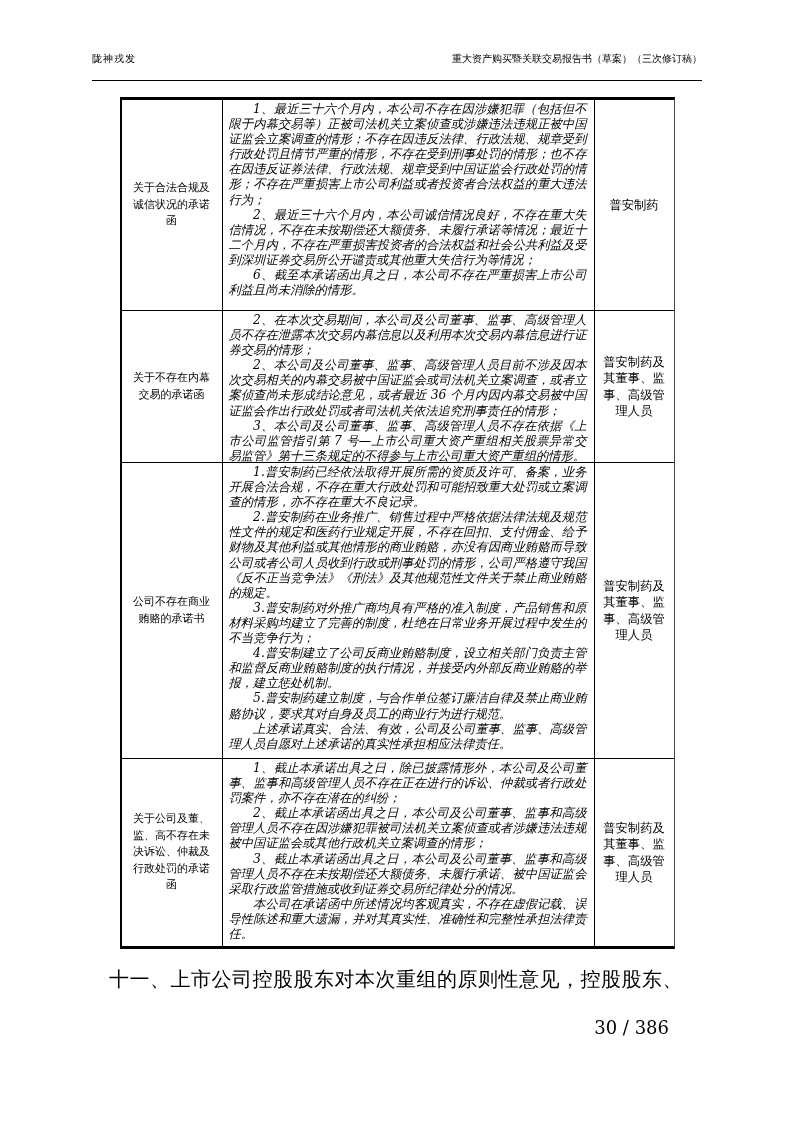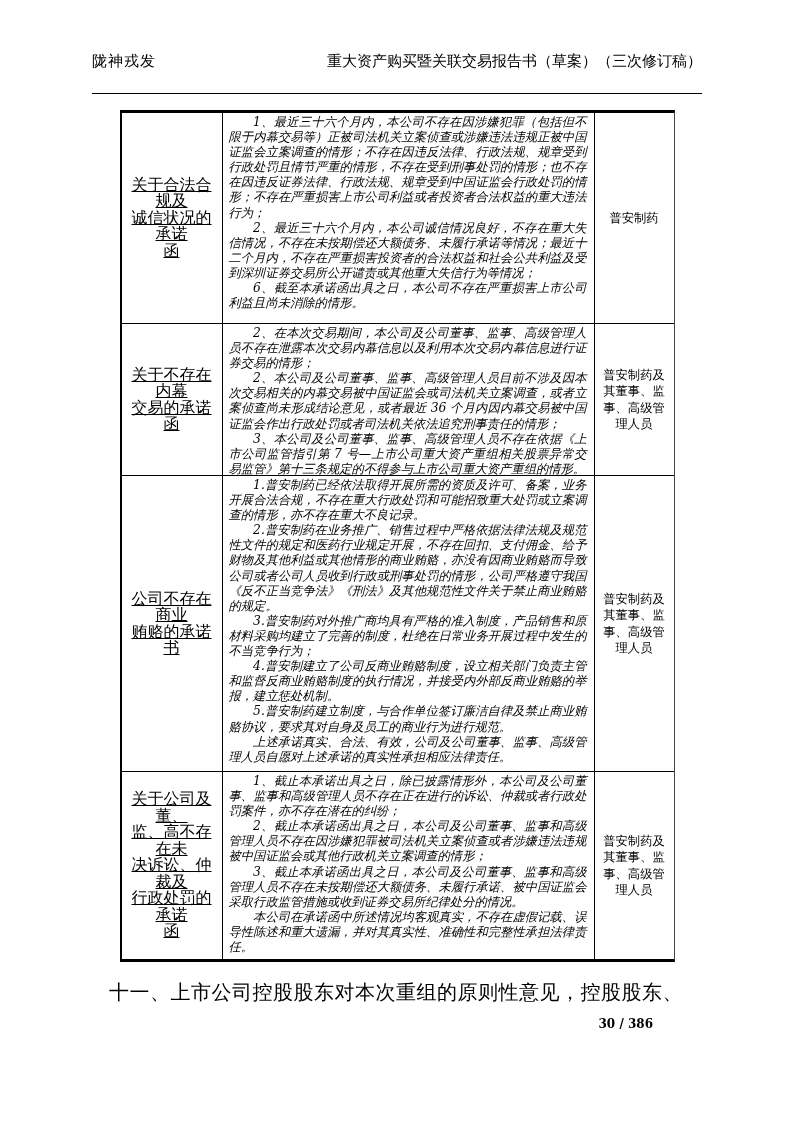--- a/index.html
+++ b/index.html
@@ -13,22 +13,22 @@
   }
   .content {
     position: absolute;
     left: 92px; top: 52px;
     width: 610px;
   }
   .doc-header {
     display: flex;
     justify-content: space-between;
     align-items: flex-end;
-    font-size: 15px;
-    padding-bottom: 22px;
+    font-size: 10px;
+    padding-bottom: 14px;
     border-bottom: 1.5px solid #000;
   }
   .doc-header .h-left { letter-spacing: 1px; }
   .doc-table {
     width: 555px;
     margin: 16px auto 0 auto;
     border-left: 2px solid #000;
     border-right: 1px solid #444;
     border-top: 3px solid #000;
     border-bottom: 3px solid #000;
@@ -37,24 +37,23 @@
   .t-row:first-child { border-top: none; }
   .row-0 { height: 210px; }
   .row-1 { height: 152px; }
   .row-2 { height: 296px; }
   .row-3 { height: 188px; }
   .c-title {
     width: 101px;
     border-right: 1px solid #000;
     display: flex; align-items: center; justify-content: center;
     text-align: center;
-    font-size: 16px; line-height: 16.5px;
+    font-size: 11px; line-height: 16.5px;
     padding: 2px 4px;
     white-space: pre-line;
-    text-decoration: underline;
   }
   .c-body {
     width: 372px;
     border-right: 1px solid #000;
     font-size: 12.3px; line-height: 15.1px;
     text-align: justify;
     padding: 2px 7px 1px 6px;
     overflow: hidden;
   }
   .c-body p { text-indent: 2em; font-style: italic; }
@@ -71,23 +70,23 @@
     font-family: "Liberation Sans", "DejaVu Sans", sans-serif;
     font-weight: normal;
     font-size: 20px;
     line-height: 26px;
     text-indent: 17px;
     letter-spacing: 0.5px;
   }
   .page-number {
     position: absolute;
     top: 1017px;
-    right: 140px;
-    font-size: 12px;
-    font-weight: bold;
+    right: 124px;
+    font-size: 18px;
+    font-weight: normal;
   }
 </style>
 </head>
 <body>
 
 <div class="content">
 
   <div class="doc-header">
     <span class="h-left">陇神戎发</span>
     <span class="h-right">重大资产购买暨关联交易报告书（草案）（三次修订稿）</span>

